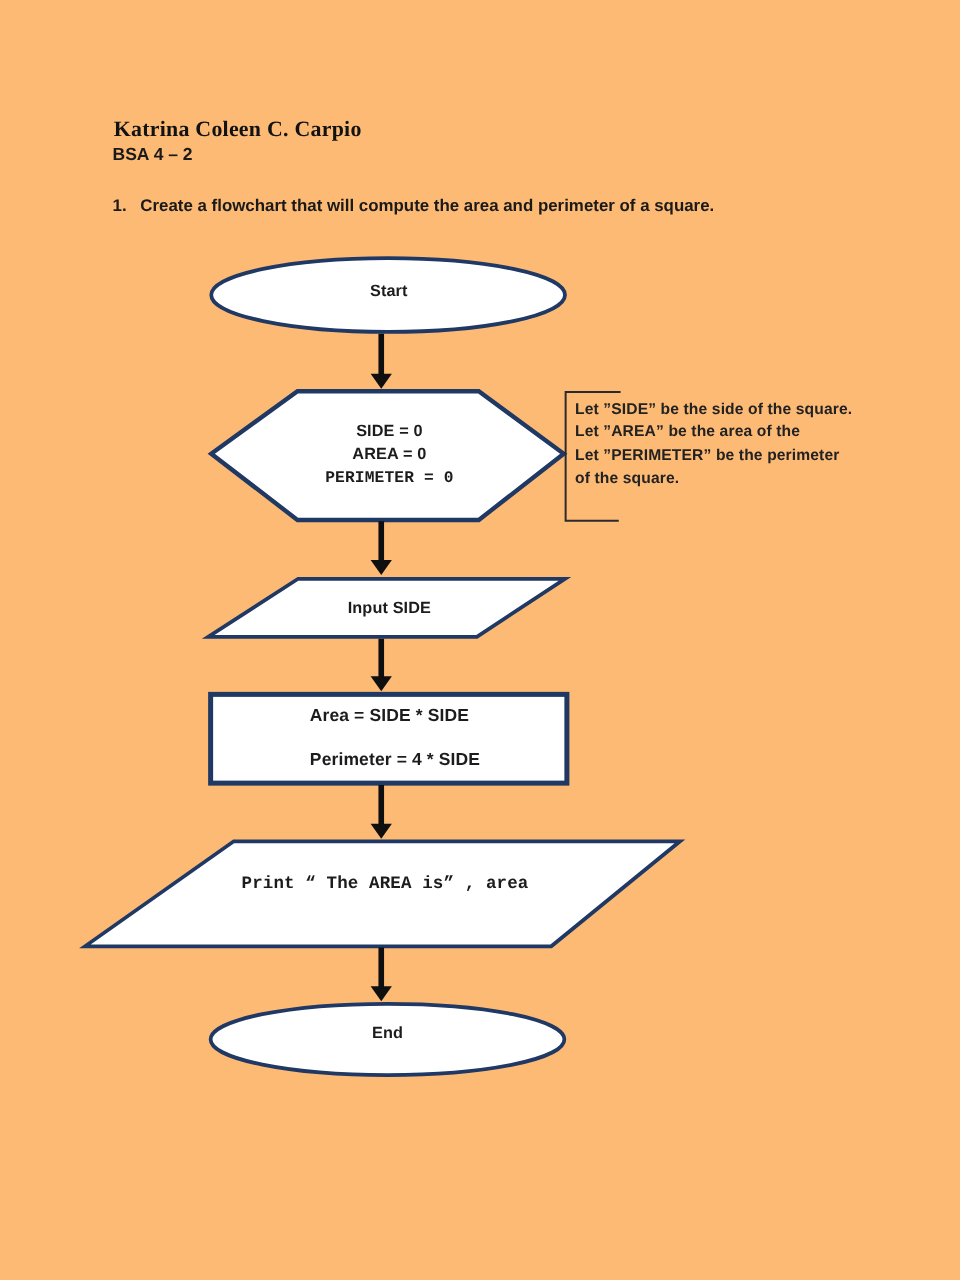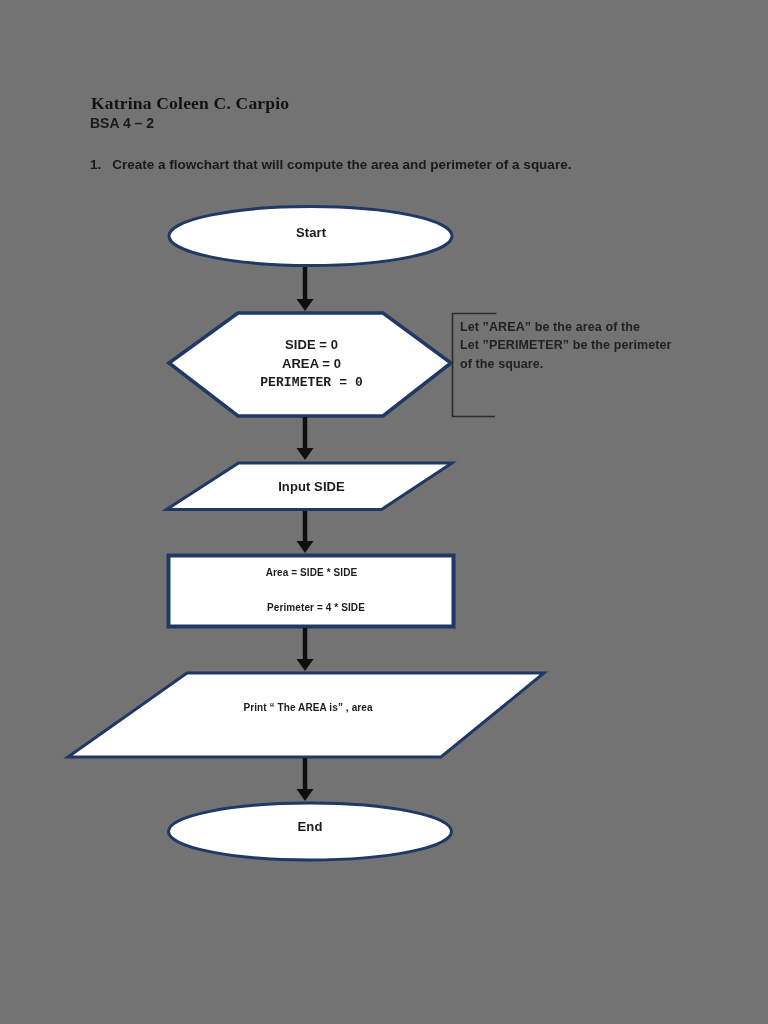--- a/index.html
+++ b/index.html
@@ -1,33 +1,33 @@
 <!DOCTYPE html>
 <html><head>
 <meta charset="utf-8">
 <style>
   html,body{margin:0;padding:0;background:#ffffff;}
   .page{
-    position:relative;width:768px;height:1024px;background:#737373;overflow:hidden;
+    position:relative;width:768px;height:1024px;background:#fdba74;overflow:hidden;
     font-family:"Liberation Sans",sans-serif;color:#1f1f1f;
   }
   .abs{position:absolute;}
   .doc-title{
     left:91px;top:93px;font-family:"Liberation Serif",serif;
     font-weight:bold;font-size:17.5px;color:#121212;letter-spacing:0.2px;
   }
   .doc-subtitle{left:90px;top:115px;font-weight:bold;font-size:14px;color:#1a1a1a;}
   .question{left:90px;top:157px;font-weight:bold;font-size:13.5px;color:#1a1a1a;white-space:nowrap;}
   .question .qnum{margin-right:11px;}
   svg.flow{position:absolute;left:0;top:0;}
   .shape-label{
     position:absolute;transform:translate(-50%,-50%);
     font-weight:bold;font-size:13px;color:#1c1c1c;white-space:nowrap;letter-spacing:0.1px;
   }
-  .proc-label{font-size:10px;}
+  .proc-label{font-size:14px;}
   .note-text{left:460px;top:318px;width:300px;}
   .note-line{
     font-weight:600;font-size:12.5px;line-height:18.3px;color:#222222;
     white-space:nowrap;letter-spacing:0.1px;
   }
 </style>
 </head>
 <body>
 
 <div class="page">
@@ -80,27 +80,28 @@
     <ellipse cx="310" cy="831.5" rx="141.5" ry="28.5" fill="#ffffff" stroke="#1f3864" stroke-width="3"></ellipse>
   </svg>
 
   <div class="shape-label" style="left:311px;top:232px;">Start</div>
 
   <div class="shape-label" style="left:311.5px;top:343.5px;">SIDE = 0</div>
   <div class="shape-label" style="left:311.5px;top:362.5px;">AREA = 0</div>
   <div class="shape-label" style="left:311.5px;top:381.5px;font-family:Liberation Mono, monospace;">PERIMETER = 0</div>
 
   <div class="abs note-text">
+    <div class="note-line">Let ”SIDE” be the side of the square.</div>
     <div class="note-line">Let ”AREA” be the area of the</div>
     <div class="note-line">Let ”PERIMETER” be the perimeter</div>
     <div class="note-line">of the square.</div>
   </div>
 
   <div class="shape-label" style="left:311.5px;top:486px;">Input SIDE</div>
 
   <div class="shape-label proc-label" style="left:311.5px;top:571.5px;">Area = SIDE * SIDE</div>
   <div class="shape-label proc-label" style="left:304px;top:606.5px;margin-left:12px;">Perimeter = 4 * SIDE</div>
 
-  <div class="shape-label proc-label" style="left:308px;top:707px;">Print “ The AREA is” , area</div>
+  <div class="shape-label proc-label" style="left:308px;top:707px;font-family:Liberation Mono, monospace;">Print “ The AREA is” , area</div>
 
   <div class="shape-label" style="left:310px;top:826px;text-align:center;">End</div>
 
 </div>
 
 </body></html>

